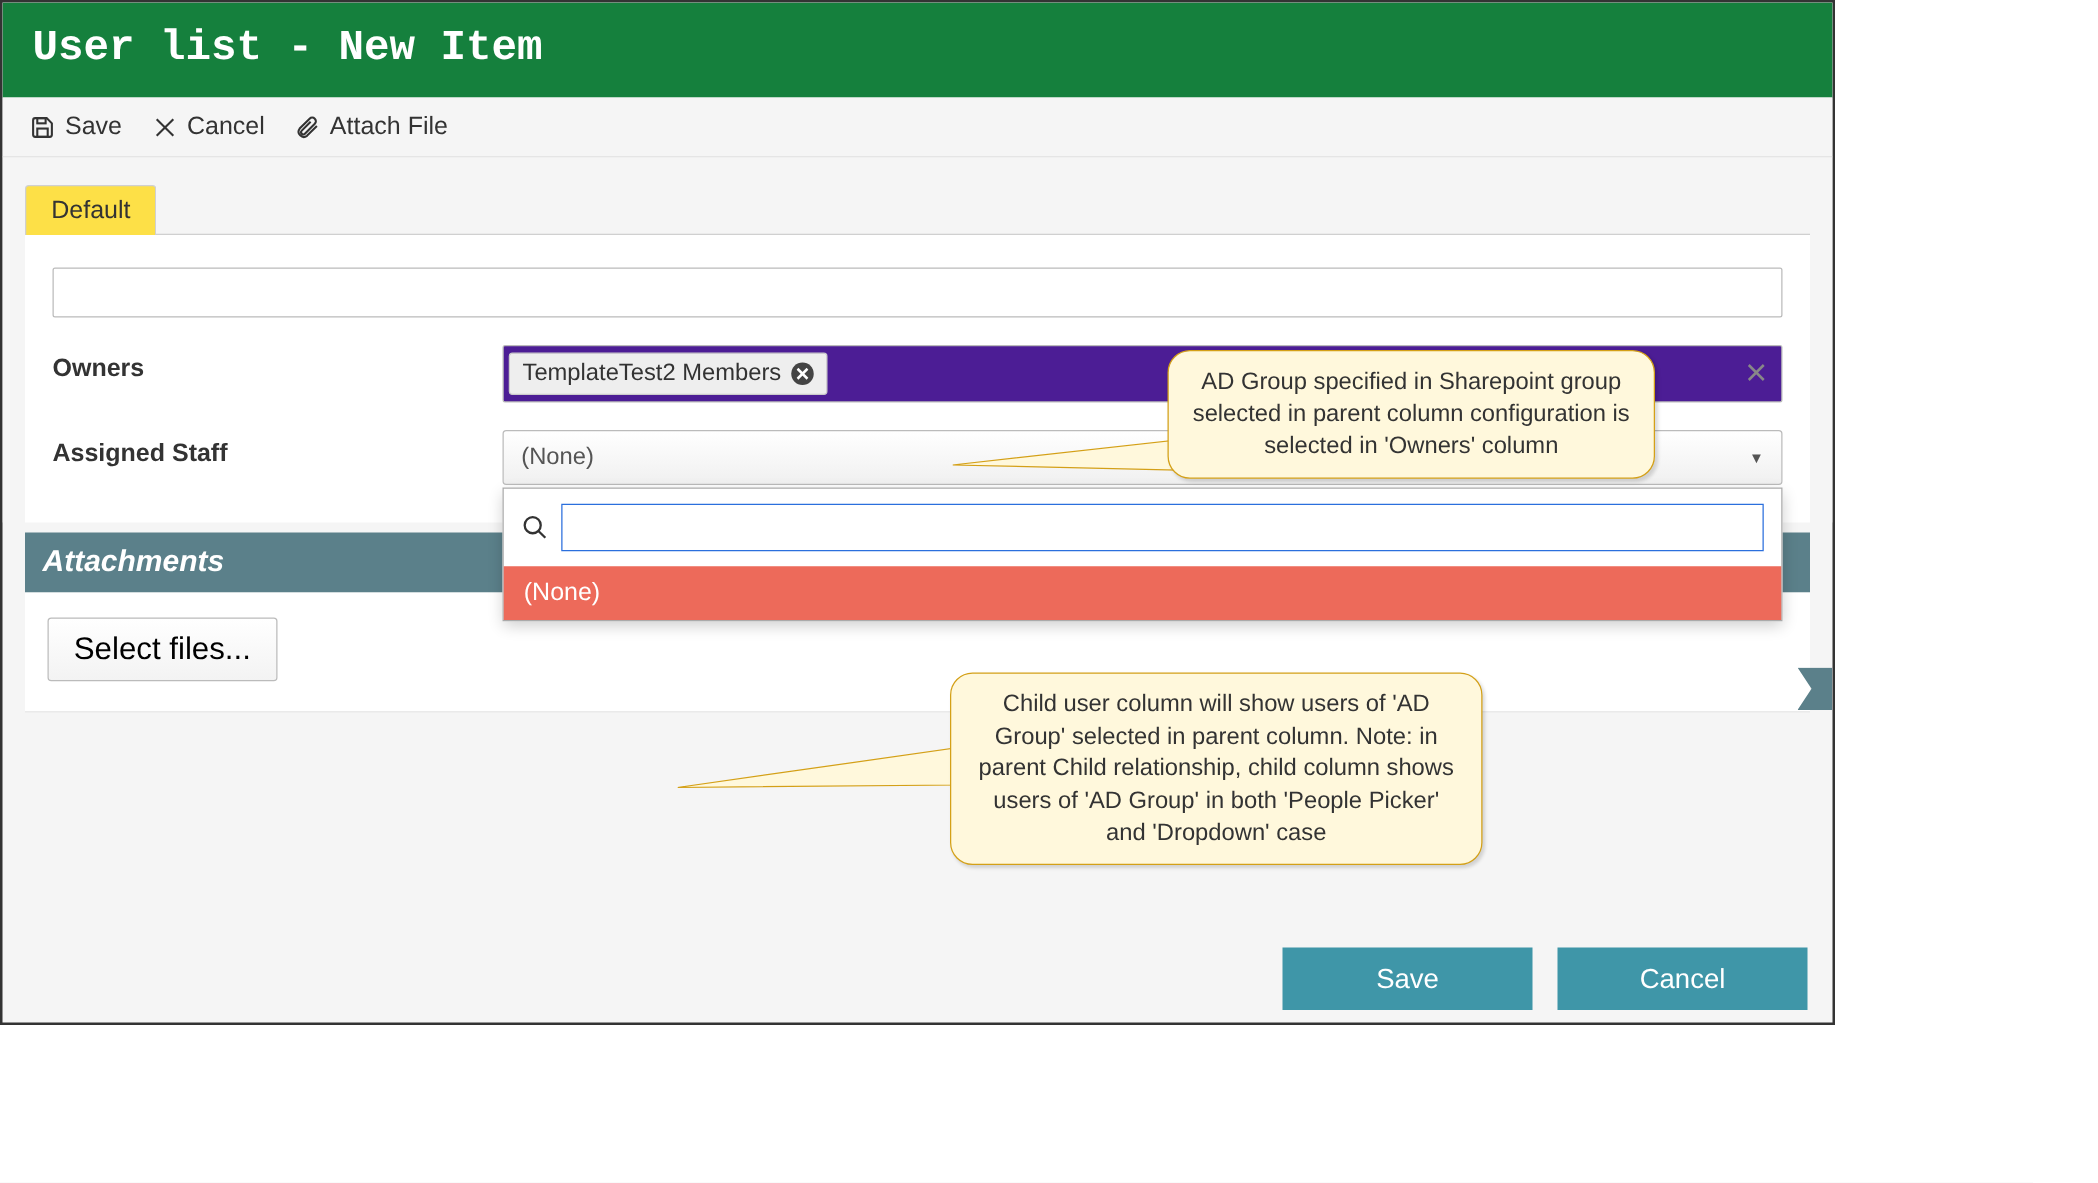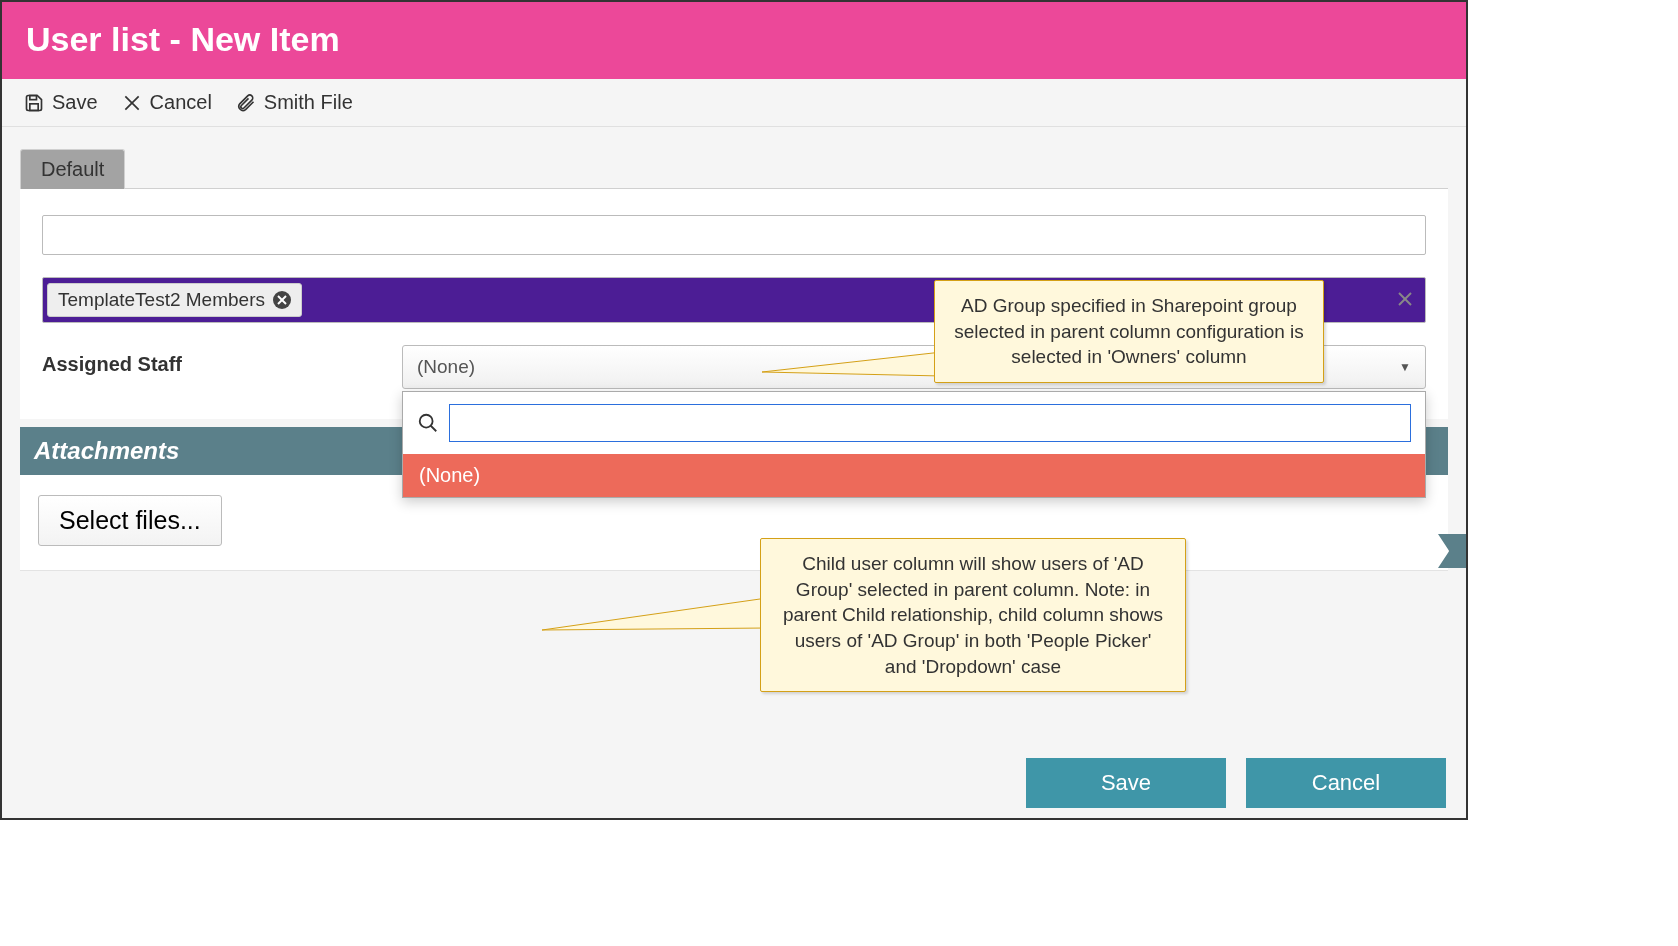--- a/index.html
+++ b/index.html
@@ -12,23 +12,24 @@
   }
   .outer-frame {
     border: 2px solid #333;
     width: 1468px;
     height: 820px;
     position: relative;
     overflow: hidden;
     background: #f5f5f5;
   }
   .header-bar {
-    background: #ec4899;
+    background: #15803d;
     color: #fff;
     padding: 18px 24px 20px 24px;
+    font-family: Liberation Mono, monospace;
   }
   .header-bar h1 {
     font-size: 34px;
     font-weight: 700;
   }
   .toolbar {
     background: #f5f5f5;
     padding: 12px 22px;
     display: flex;
     align-items: center;
@@ -51,21 +52,21 @@
     padding: 18px 18px 0 18px;
     background: #f5f5f5;
   }
   .tabbar {
     display: flex;
     align-items: flex-end;
     border-bottom: 1px solid #d0d0d0;
     height: 44px;
   }
   .tab {
-    background: #a3a3a3;
+    background: #fde047;
     border: 1px solid #d0d0d0;
     border-bottom: none;
     padding: 8px 20px 8px 20px;
     font-size: 20px;
     border-radius: 3px 3px 0 0;
     margin-left: 0;
     position: relative;
     top: 1px;
     margin-top: 32px;
   }
@@ -225,21 +226,21 @@
   }
   .dropdown-option.selected {
     background: #ed6a5a;
     color: #fff;
   }
   
   .callout {
     position: absolute;
     background: #fff8dc;
     border: 1px solid #d4a017;
-    border-radius: 2px;
+    border-radius: 18px;
     padding: 12px 18px;
     font-size: 19px;
     text-align: center;
     box-shadow: 2px 2px 3px rgba(0,0,0,0.15);
     z-index: 60;
     line-height: 1.35;
   }
   .scroll-arrow {
     position: absolute;
     right: 0;
@@ -278,40 +279,41 @@
       <svg class="icon" width="18" height="18" viewBox="0 0 24 24" fill="none" stroke="#333" stroke-width="2">
         <line x1="4" y1="4" x2="20" y2="20"></line>
         <line x1="20" y1="4" x2="4" y2="20"></line>
       </svg>
       <span>Cancel</span>
     </div>
     <div class="toolbar-btn">
       <svg class="icon" width="18" height="22" viewBox="0 0 24 24" fill="none" stroke="#333" stroke-width="2">
         <path d="M21 10.5l-9.5 9.5a5 5 0 0 1-7-7L14 3.5a3.5 3.5 0 0 1 5 5L9.5 18a2 2 0 0 1-3-3l8.5-8.5"></path>
       </svg>
-      <span>Smith File</span>
+      <span>Attach File</span>
     </div>
   </div>
 
   <div class="content-wrap">
     <div class="tabbar">
       <div class="tab">
         <span>Default</span>
       </div>
     </div>
 
     <div class="form-panel">
 
       <div class="form-row">
         <div class="form-field">
           <input class="text-input" type="text" value="" style="">
         </div>
       </div>
 
       <div class="form-row">
+        <div class="form-label">Owners</div>
         <div class="form-field">
           <div class="owners-wrap">
             <div class="owners-chip">
               <span>TemplateTest2 Members</span>
               <span class="chip-x">
                 <svg width="10" height="10" viewBox="0 0 10 10" stroke="#fff" stroke-width="2">
                     <line x1="1" y1="1" x2="9" y2="9"></line>
                     <line x1="9" y1="1" x2="1" y2="9"></line>
                   </svg>
               </span>

